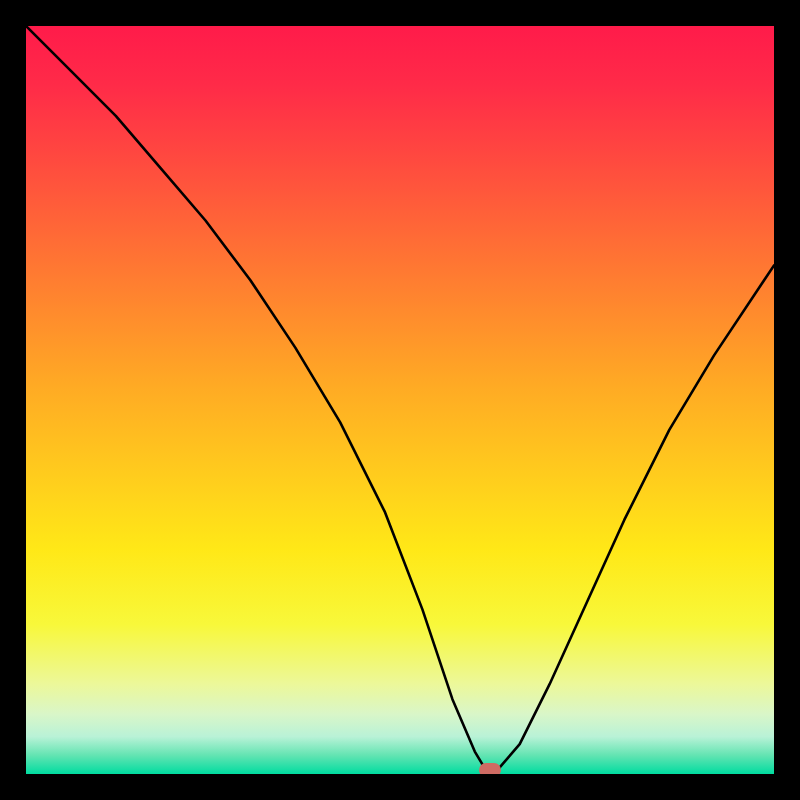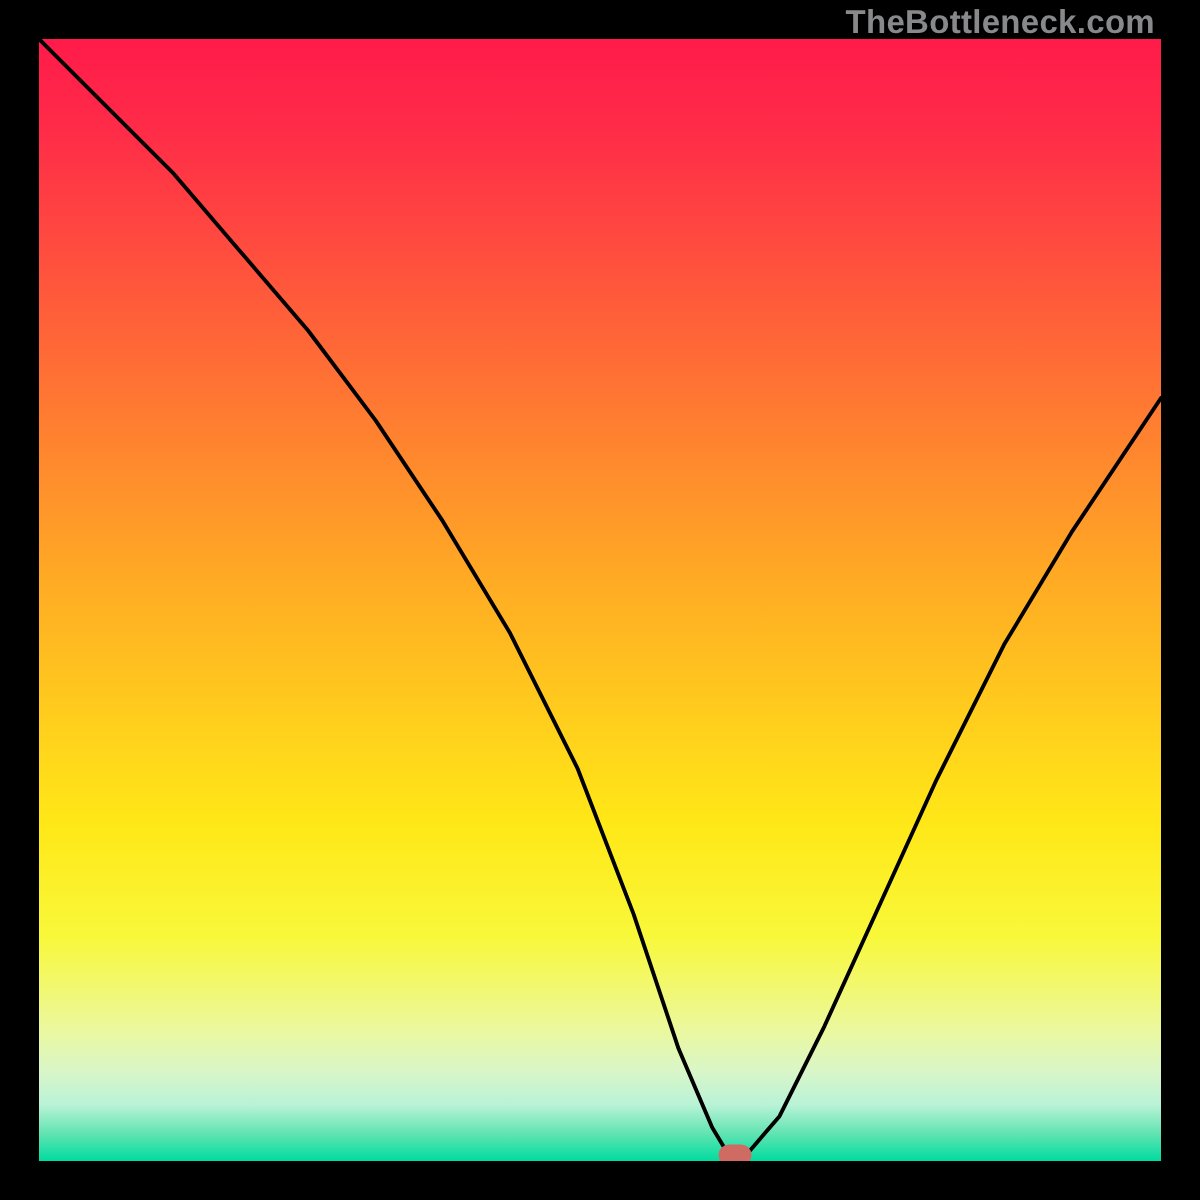--- a/index.html
+++ b/index.html
@@ -30,14 +30,13 @@
 <body>
 
 <div class="frame">
   <div class="plot">
     <div class="gradient"></div>
     <svg class="curve" viewBox="0 0 748 748" preserveAspectRatio="none">
       <path id="curve-path" fill="none" stroke="#000" stroke-width="2.6" stroke-linejoin="round" stroke-linecap="round" d="M0.0 0.0 L44.9 44.9 L89.8 89.8 L134.6 142.1 L179.5 194.5 L224.4 254.3 L269.3 321.6 L314.2 396.4 L359.0 486.2 L396.4 583.4 L426.4 673.2 L448.8 725.6 L460.0 744.3 L471.2 744.3 L493.7 718.1 L523.6 658.2 L561.0 576.0 L598.4 493.7 L643.3 403.9 L688.2 329.1 L748.0 239.4 "></path>
     </svg>
     <div id="marker" class="marker" style="left: 463.76px; top: 744.26px;"></div>
   </div>
-  <div class="watermark">TheBottleneck.com</div>
 </div>
 
 </body></html>

